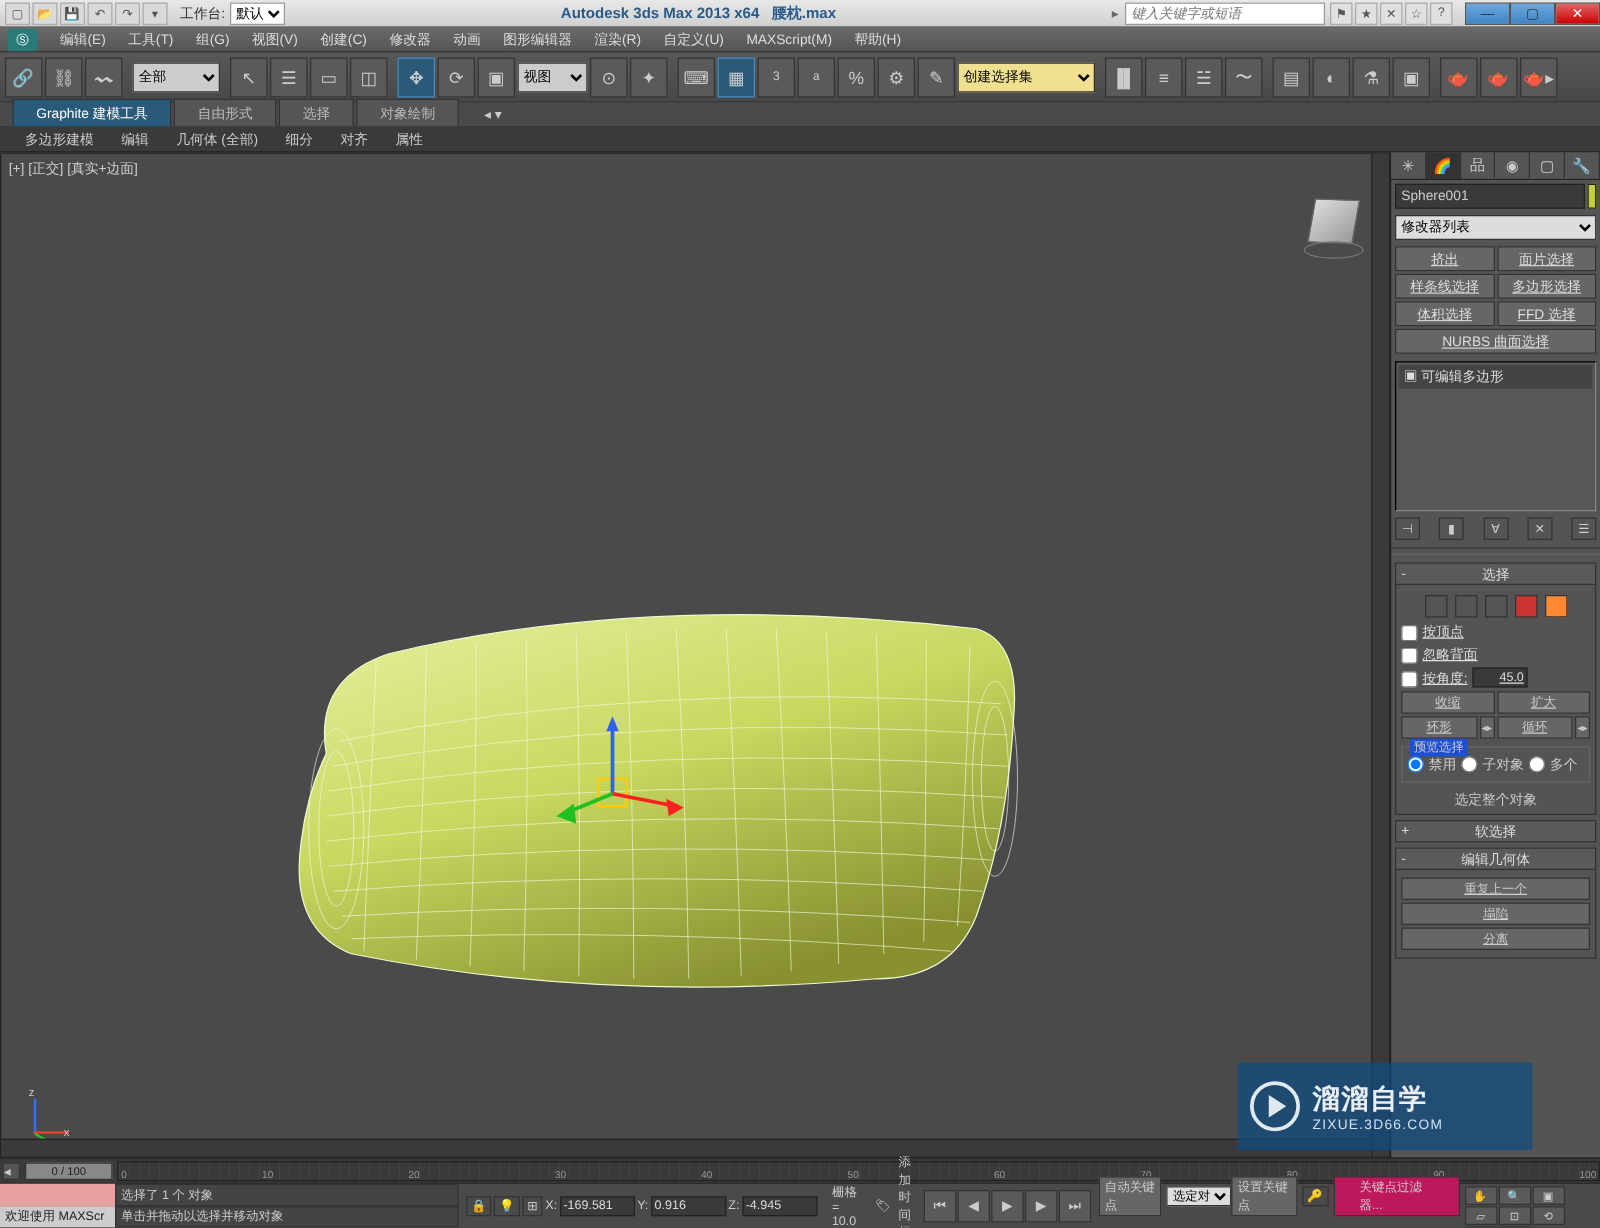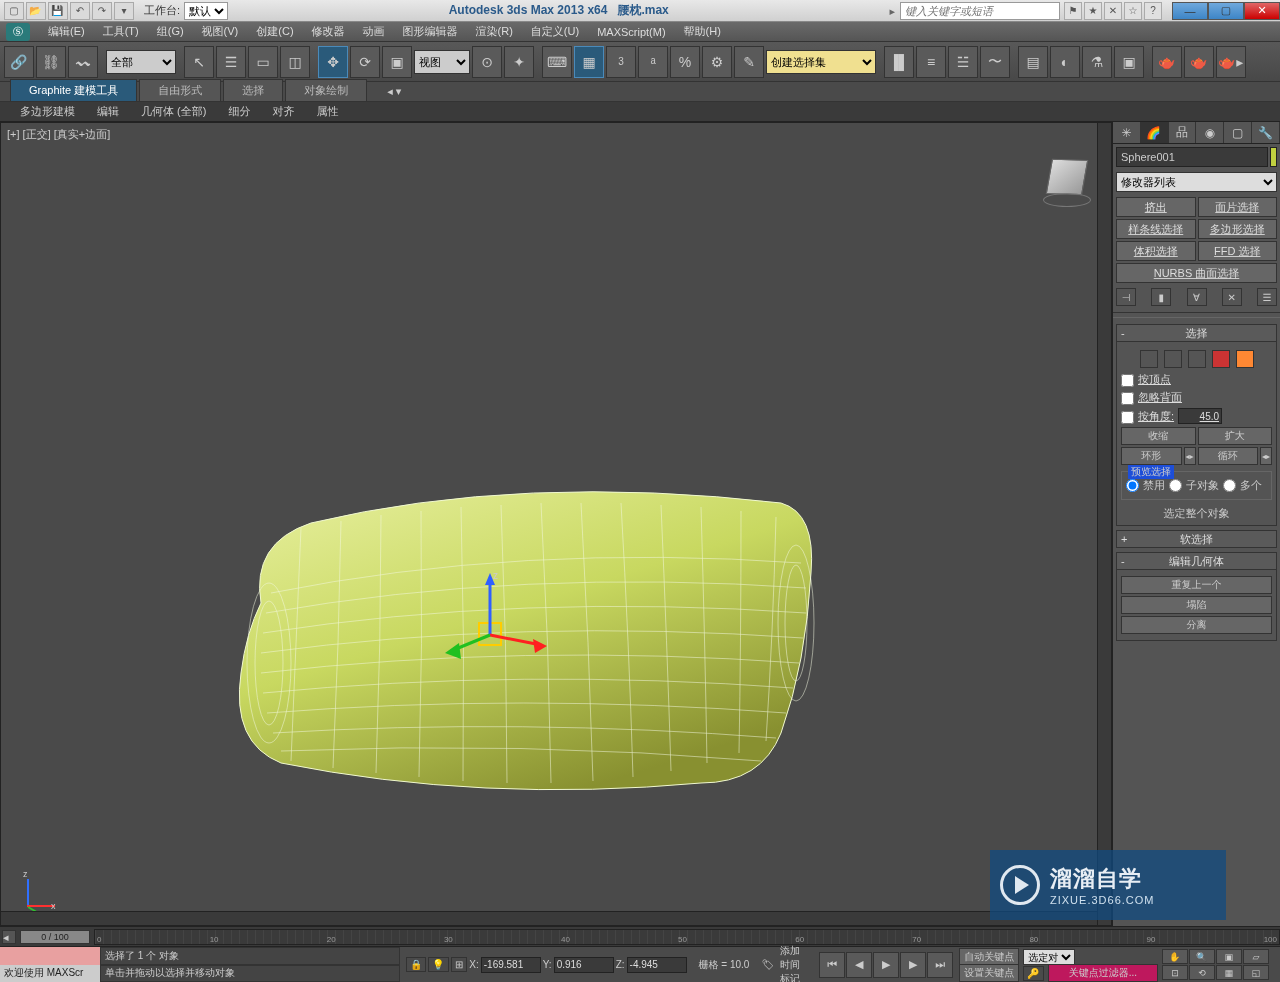--- a/index.html
+++ b/index.html
@@ -83,21 +83,21 @@
 .rollout .rhead { height:18px; background:#5a5a5a; display:flex; align-items:center; justify-content:center; color:#ddd; font-size:11px; border:1px solid #333; position:relative;}
 .rollout .rhead .pm { position:absolute; left:4px; }
 .rollout .rbody { background:#545454; border:1px solid #333; border-top:none; padding:4px; font-size:11px; }
 .selicons { display:flex; gap:6px; justify-content:center; margin:4px 0; }
 .selicons .sic { width:18px;height:18px;border:1px solid #333;background:#555; }
 .selicons .sic.r{background:#cc3333;}
 .selicons .sic.o{background:#ff8833;}
 .chkrow { display:flex; align-items:flex-end; gap:4px; margin:3px 0; color:#ddd;text-decoration:underline; }
 .chkrow input[type=text]{ width:44px; height:16px; background:#3a3a3a; border:1px solid #222; color:#ddd; font-size:10px; text-align:right; padding-right:2px;}
 .btnpair { display:flex; gap:2px; margin:2px 0; }
-.btnpair .pb { flex:1; height:18px; background:#666; border:1px solid #333; display:flex;align-items:center;justify-content:center;font-size:10px;}
+.btnpair .pb { flex:1; height:18px; background:#666; border:1px solid #333; display:flex;align-items:center;justify-content:center;font-size:10px;text-decoration:underline;}
 .btnpair .sp { width:12px; background:#666; border:1px solid #333; font-size:8px; display:flex;align-items:center;justify-content:center;}
 .radiorow { display:flex; gap:4px; align-items:center; margin:2px 0; flex-wrap:wrap;}
 .groupbox { border:1px solid #666; padding:4px 4px 4px 4px; margin:2px 0; position:relative;}
 .groupbox .glabel { position:absolute; top:-7px; left:6px; background:#1d4ed8; padding:0 3px; font-size:10px;}
 
 
 .timeline { position:absolute; left:0; right:0; bottom:36px; height:20px; background:#3a3a3a; display:flex; align-items:center; border-top:1px solid #222; }
 .timeline .slider { width:70px; height:14px; background:#888; border:1px solid #333; margin:12px 4px; font-size:9px; display:flex;align-items:center;justify-content:center;color:#222;text-align:right;}
 .timeline .track { flex:1; height:16px; background:repeating-linear-gradient(90deg,#444 0,#444 1px,#3a3a3a 1px,#3a3a3a 8px); border:1px solid #222; position:relative;}
 .timeline .track .ticks{position:absolute;bottom:0;left:0;right:0;display:flex;justify-content:space-between;font-size:8px;color:#999;padding:0 2px;}
@@ -106,21 +106,21 @@
 .statusbar .left { width:100px; display:flex; flex-direction:column; font-size:10px; }
 .statusbar .left .l1{height:18px;background:#e8a0a0;display:flex;align-items:center;padding:0 4px;color:#222;}
 .statusbar .left .l2{height:18px;background:#ccc;display:flex;align-items:center;padding:0 4px;color:#222;}
 .statusbar .prompts { width:300px; display:flex; flex-direction:column; font-size:10px; }
 .statusbar .prompts div{height:18px;border:1px solid #333;background:#444;display:flex;align-items:center;padding:0 4px;}
 .statusbar .coords { display:flex; align-items:center; gap:2px; padding:0 6px; font-size:10px;}
 .statusbar .coords .cf { display:flex;align-items:center;gap:2px;}
 .statusbar .coords input{width:60px;height:16px;background:#3a3a3a;border:1px solid #222;color:#ddd;font-size:10px;text-align:left;padding:0 2px;}
 .statusbar .playback { display:flex; align-items:center; gap:1px; padding:0 4px;}
 .statusbar .playback .pbtn{width:26px;height:26px;background:#5a5a5a;border:1px solid #333;display:flex;align-items:center;justify-content:center;font-size:11px;}
-.statusbar .keyctrl { display:flex; flex-direction:column; font-size:10px; padding:2px;}
+.statusbar .keyctrl { display:flex; flex-direction:row; font-size:10px; padding:2px;}
 .statusbar .keyctrl .kr{display:flex;align-items:center;gap:4px;height:16px;}
 .statusbar .keyctrl select{height:16px;font-size:10px;background:#ddd;border:1px solid #333;}
 .statusbar .viewnav { display:flex; flex-wrap:wrap; width:120px; gap:1px; padding:2px;}
 .statusbar .viewnav .vn{width:26px;height:15px;background:#5a5a5a;border:1px solid #333;font-size:9px;display:flex;align-items:center;justify-content:center;}
 
 
 .watermark { position:absolute; right:54px; bottom:62px; width:236px; height:70px; background:rgba(15,75,130,0.72); display:flex; align-items:center; gap:10px; padding:16px 10px; }
 .watermark .play{width:40px;height:40px;border:3px solid #e0e8f0;border-radius:50%;display:flex;align-items:center;justify-content:center;}
 .watermark .play::after{content:"";border-left:14px solid #e0e8f0;border-top:9px solid transparent;border-bottom:9px solid transparent;margin-left:4px;}
 .watermark .txt{display:flex;flex-direction:column;color:#e8eef4;}
@@ -334,20 +334,23 @@
     </div>
     <div class="modbtns">
       <div class="mb">挤出</div>
       <div class="mb">面片选择</div>
       <div class="mb">样条线选择</div>
       <div class="mb">多边形选择</div>
       <div class="mb">体积选择</div>
       <div class="mb">FFD 选择</div>
       <div class="mb wide">NURBS 曲面选择</div>
     </div>
+    <div class="stack">
+      <div class="stackitem">▣ <span>可编辑多边形</span></div>
+    </div>
     <div class="stackicons">
       <div class="si">⊣</div>
       <div class="si">▮</div>
       <div class="si">∀</div>
       <div class="si">✕</div>
       <div class="si">☰</div>
     </div>
     <div class="divider"></div>
 
     <div class="rollout">

